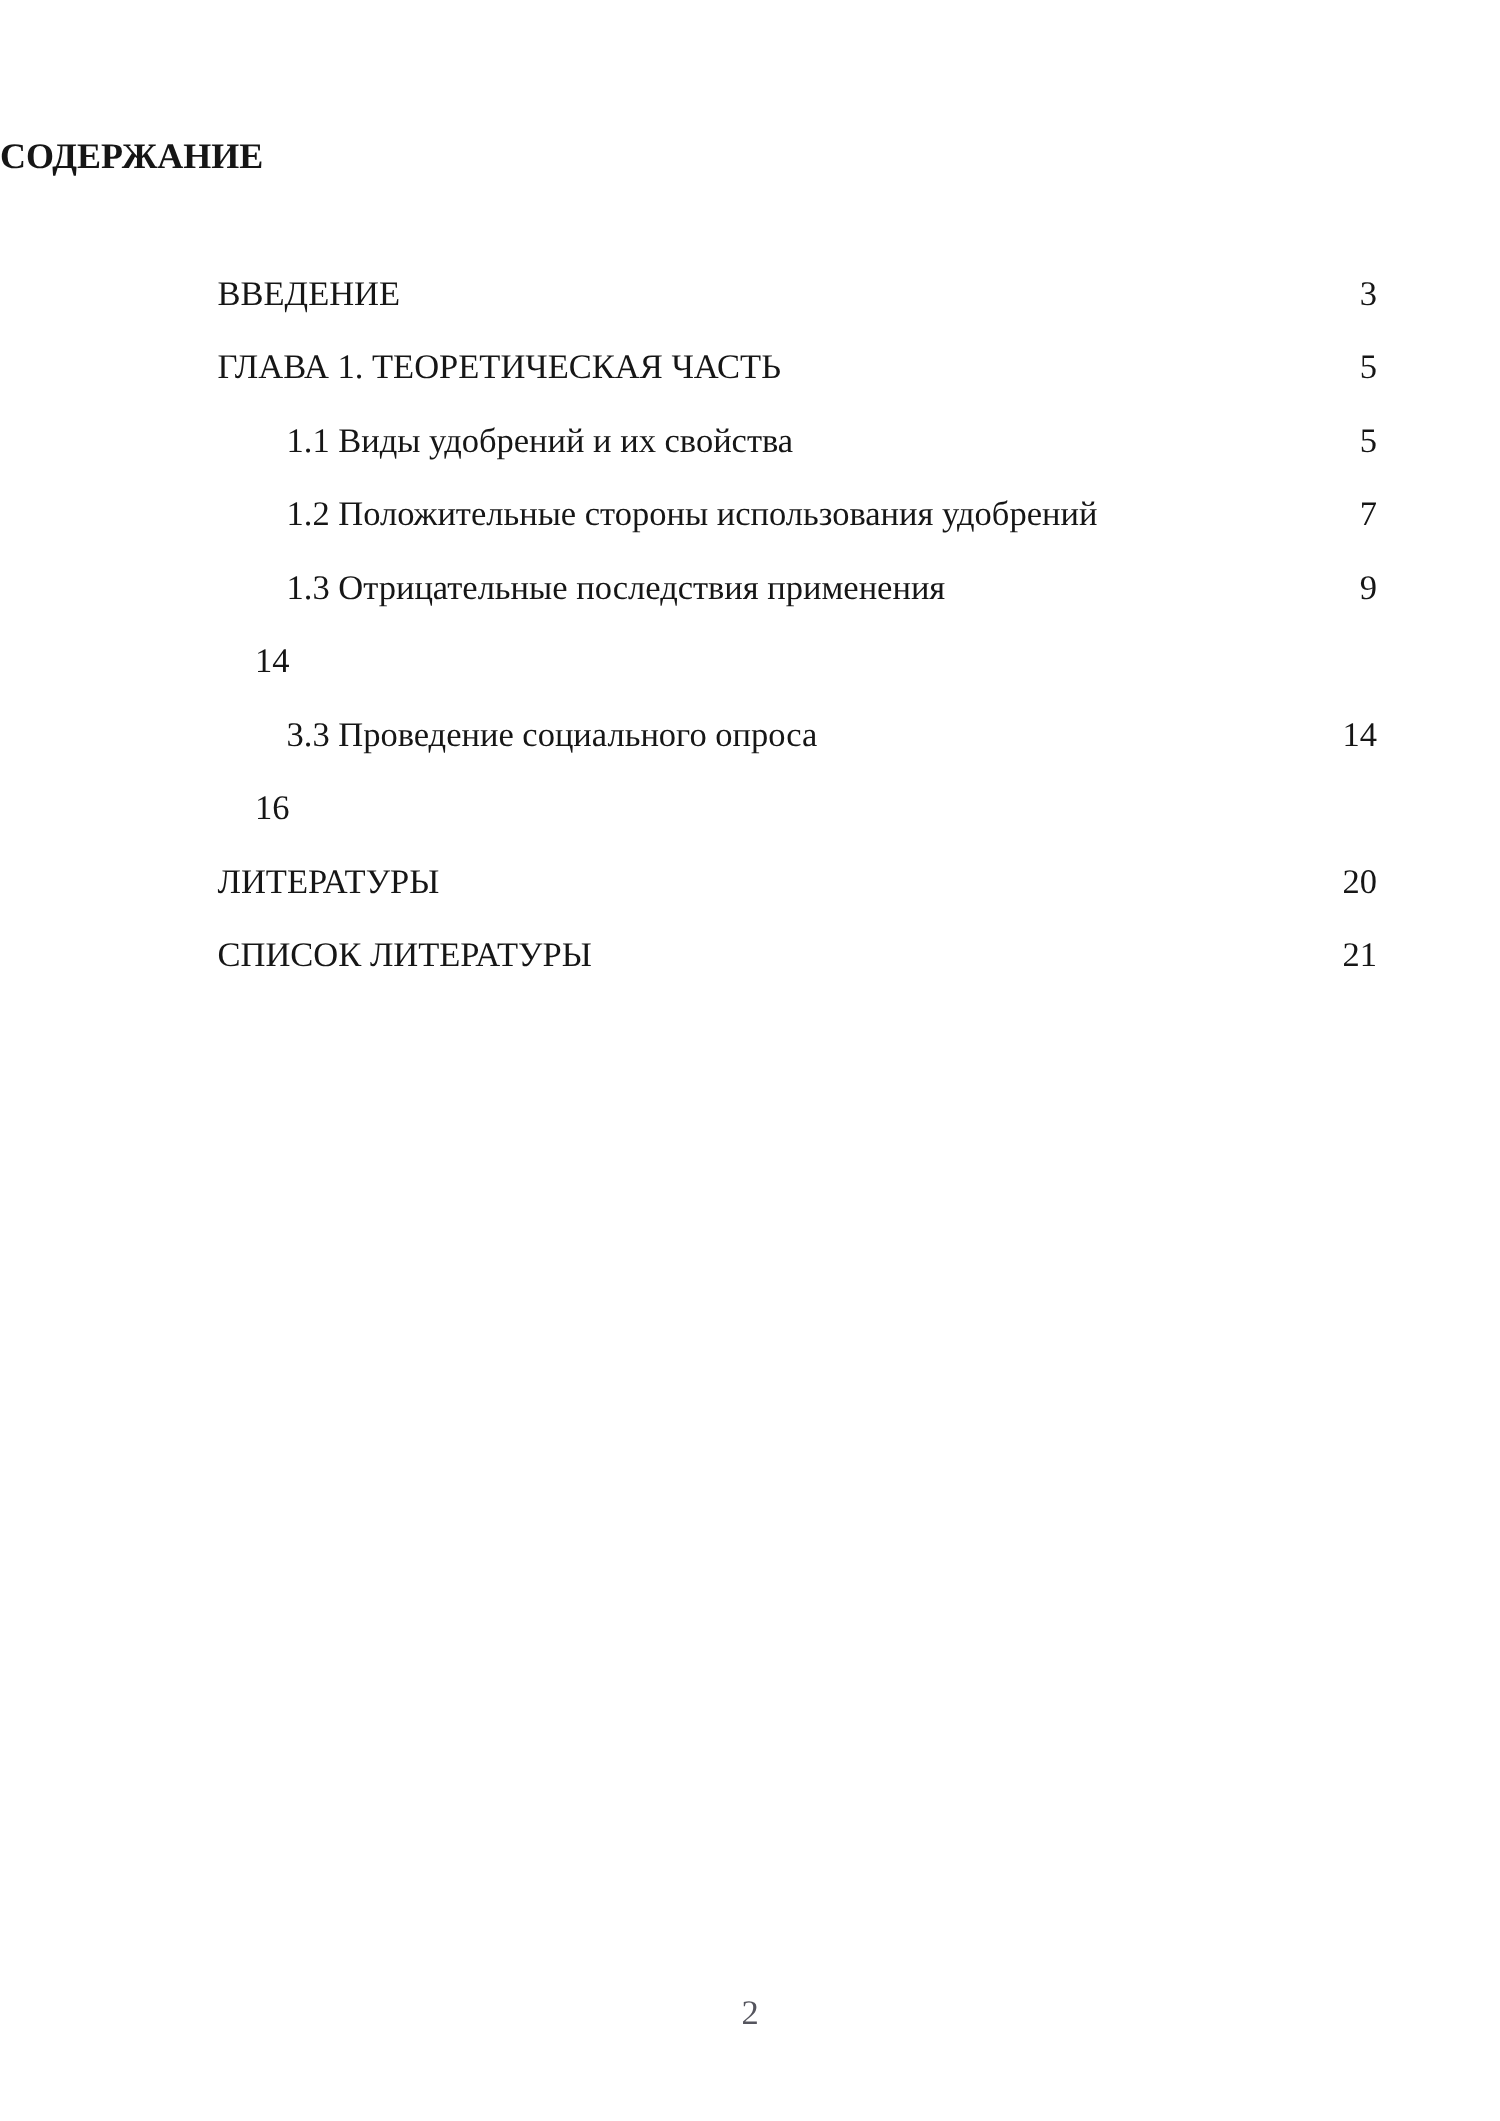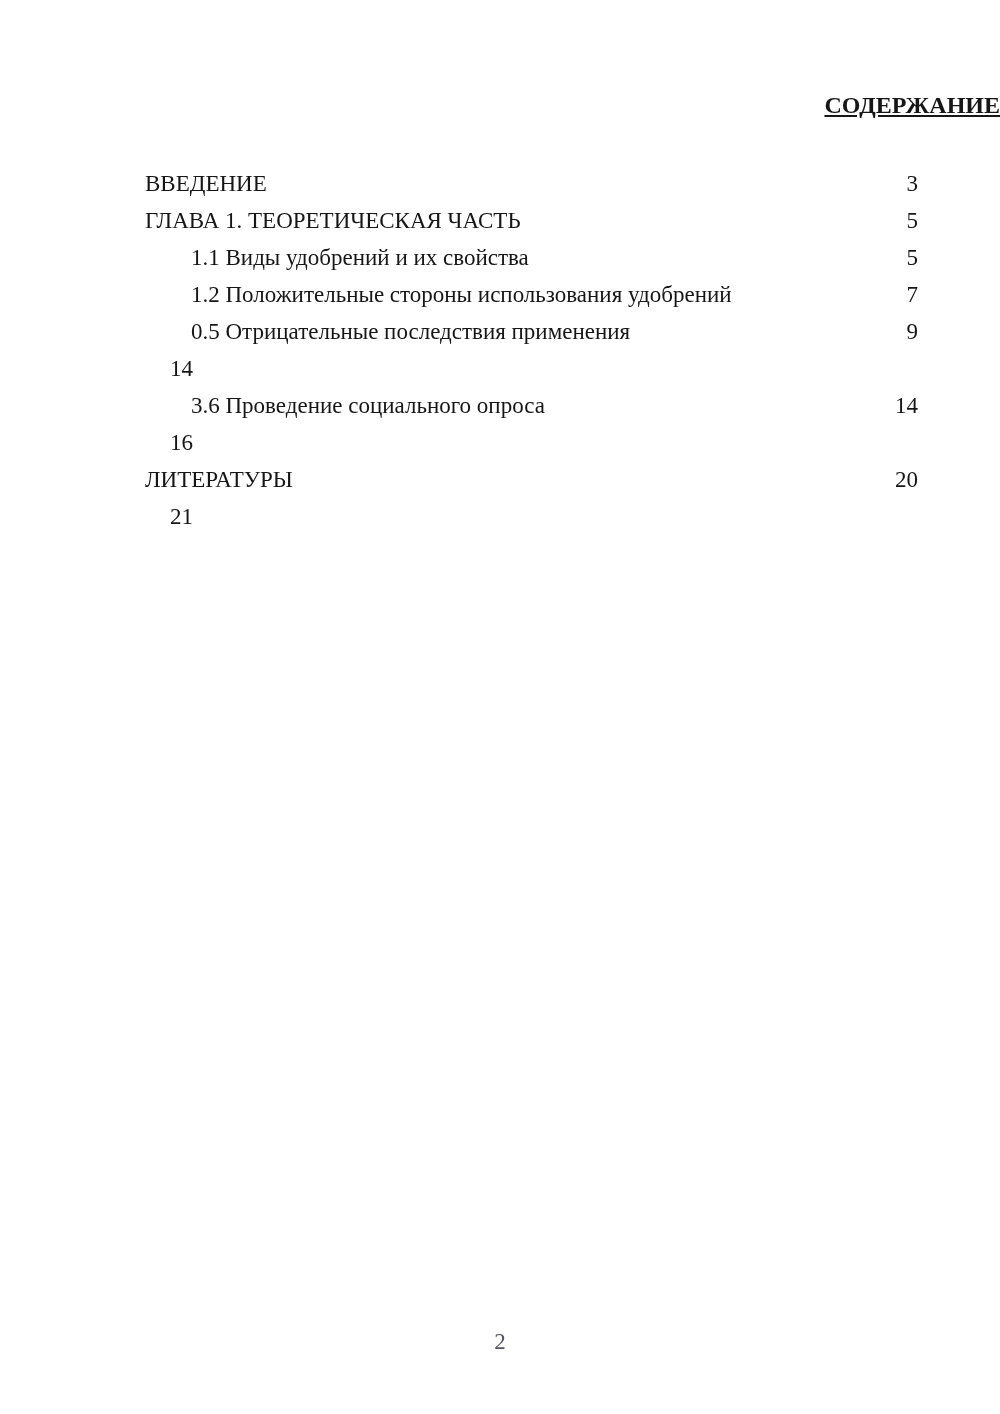--- a/index.html
+++ b/index.html
@@ -14,40 +14,40 @@
     background: #ffffff;
     font-family: "Liberation Serif", "DejaVu Serif", serif;
     color: #161616;
     overflow: hidden;
   }
   .doc-title {
     position: absolute;
     top: 91px;
     left: 0;
     right: 0;
-    text-align: right;
+    text-align: left;
     font-size: 24px;
     font-weight: bold;
     line-height: 28px;
-    text-decoration: underline;
   }
   .toc {
     position: absolute;
     top: 165px;
     left: 145px;
     width: 773px; 
   }
   .toc-row {
     display: flex;
     justify-content: space-between;
     align-items: baseline;
     height: 37px;
     line-height: 37px;
     font-size: 23px;
     white-space: nowrap;
+    margin-top: 12px;
   }
   .toc-row .toc-label {
     overflow: hidden;
   }
   .toc-row.level-1 .toc-label {
     padding-left: 46px;
   }
   .toc-page {
     text-align: right;
     padding-left: 12px;
@@ -82,37 +82,38 @@
   </div>
       <div class="toc-row level-1">
     <span class="toc-label">1.1 Виды удобрений и их свойства</span>
     <span class="toc-page">5</span>
   </div>
       <div class="toc-row level-1">
     <span class="toc-label">1.2 Положительные стороны использования удобрений</span>
     <span class="toc-page">7</span>
   </div>
       <div class="toc-row level-1">
-    <span class="toc-label">0.5 Отрицательные последствия применения</span>
+    <span class="toc-label">1.3 Отрицательные последствия применения</span>
     <span class="toc-page">9</span>
   </div>
       <div class="toc-row level-0">
     <span class="toc-page">14</span>
   </div>
       <div class="toc-row level-1">
-    <span class="toc-label">3.6 Проведение социального опроса</span>
+    <span class="toc-label">3.3 Проведение социального опроса</span>
     <span class="toc-page">14</span>
   </div>
       <div class="toc-row level-1">
     <span class="toc-page">16</span>
   </div>
       <div class="toc-row level-0">
     <span class="toc-label">ЛИТЕРАТУРЫ</span>
     <span class="toc-page">20</span>
   </div>
       <div class="toc-row level-0">
+    <span class="toc-label">СПИСОК ЛИТЕРАТУРЫ</span>
     <span class="toc-page">21</span>
   </div>
     </div>
 
   <div class="page-footer">2</div>
 
 </div>
 
 </body></html>

